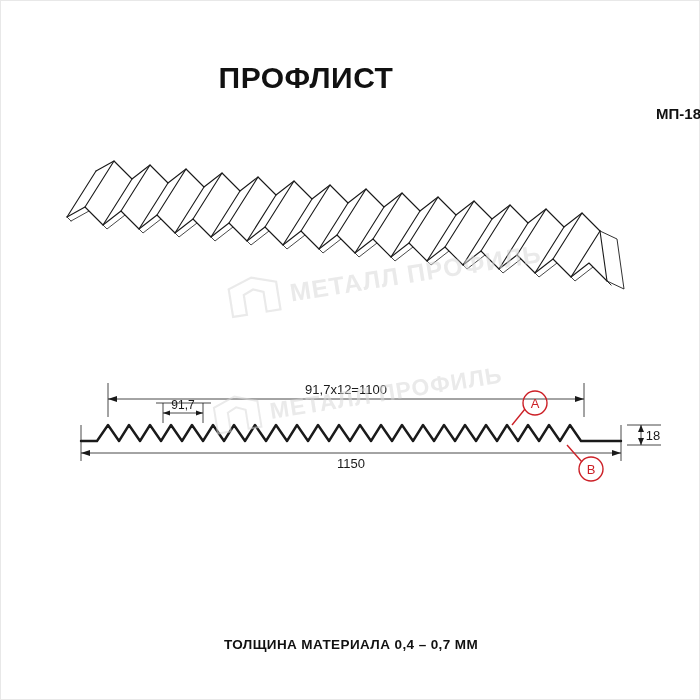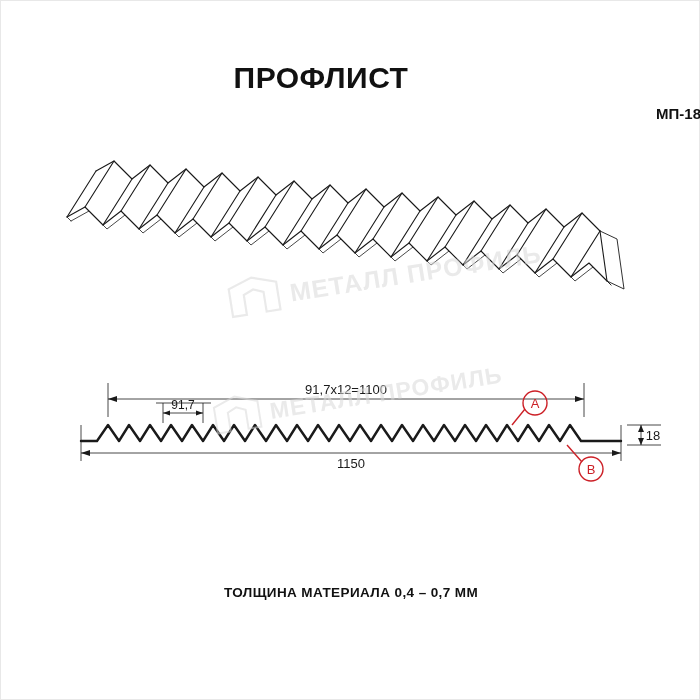--- a/index.html
+++ b/index.html
@@ -27,36 +27,35 @@
   .title {
     position: absolute;
     left: 0;
     top: 60px;
     width: 610px;
     text-align: center;
     font-size: 30px;
     font-weight: bold;
     letter-spacing: 0.5px;
     color: #111;
-    padding-left: 15px;
   }
   .subtitle {
     position: absolute;
     left: 0;
     top: 104px;
     width: 700px;
     text-align: right;
     font-size: 15px;
     font-weight: bold;
     color: #111;
   }
   .footer-note {
     position: absolute;
     left: 0;
-    top: 584px;
+    top: 636px;
     width: 700px;
     text-align: center;
     font-size: 13.5px;
     font-weight: bold;
     letter-spacing: 0.4px;
     color: #111;
   }
   .iso-wrap {
     position: absolute;
     left: 60px;

